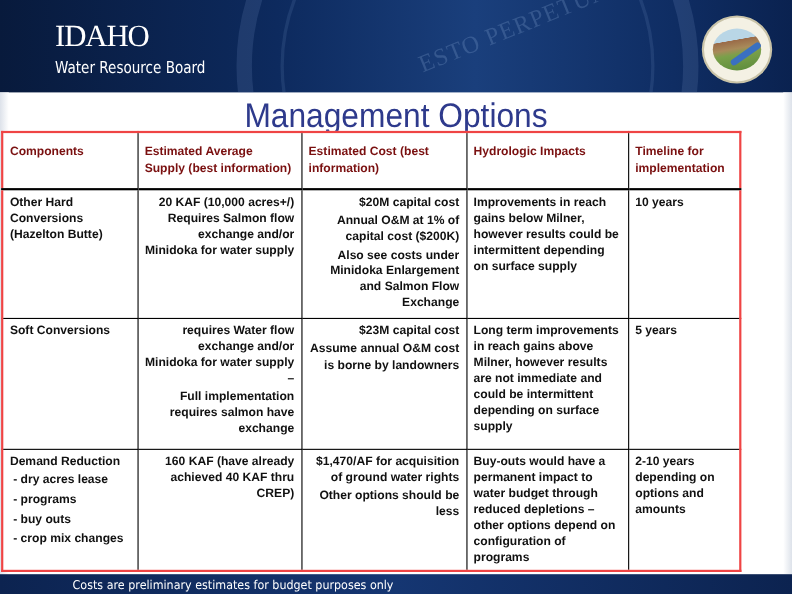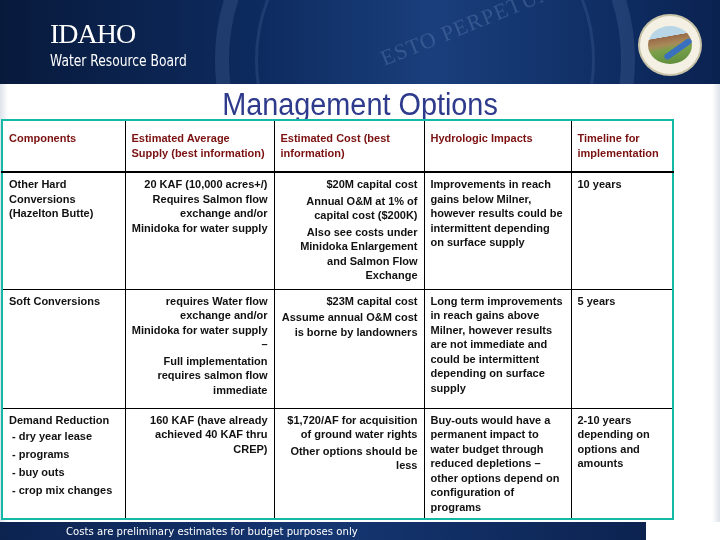--- a/index.html
+++ b/index.html
@@ -61,21 +61,21 @@
     .content-edge.right { right: 0; background: linear-gradient(270deg, #dde2ea, #ffffff); }
     .slide-title {
       position: absolute; left: 0; width: 720px; top: 87px;
       text-align: center; color: #2e3a8c;
       font-family: "Liberation Sans", sans-serif; font-size: 31px; line-height: 36px;
       transform: scaleX(0.93);
     }
     table.options {
       position: absolute; left: 1px; top: 119px; width: 582px;
       border-collapse: collapse; table-layout: fixed;
-      border: 2px solid #14b8a6;
+      border: 2px solid #ef4444;
       background: #fff;
     }
     table.options th, table.options td {
       border: 1px solid #000; vertical-align: top; text-align: left;
       padding: 7px 6px 4px 6px;
       font-size: 11px; line-height: 14.5px; font-weight: bold;
       color: #111;
     }
     table.options th {
       color: #7a1010; height: 36px; padding-top: 10px;
@@ -86,21 +86,21 @@
     .c1 { width: 123px; }
     .c2 { width: 149px; }
     .c3 { width: 150px; }
     .c4 { width: 147px; }
     .c5 { width: 102px; }
     .row1 td { height: 102px; }
     .row2 td { height: 110px; }
     .row3 td { height: 96px; }
     .sub-item { display: block; font-weight: bold; padding-left: 3px; line-height: 18px; }
     .footer {
-      position: absolute; left: 0; top: 522px; width: 646px; height: 18px;
+      position: absolute; left: 0; top: 522px; width: 720px; height: 18px;
       background: linear-gradient(90deg, #0c2350 0%, #153672 50%, #0c2350 100%);
     }
     .footer-text {
       position: absolute; left: 66px; top: 3px;
       color: #ffffff; font-family: "DejaVu Sans", sans-serif; font-size: 11px;
       line-height: 13px; transform: scaleX(0.92); transform-origin: left center;
       white-space: nowrap;
     }
   </style>
 </head>
@@ -151,42 +151,42 @@
         <p>Annual O&amp;M at 1% of capital cost ($200K)</p>
         <p>Also see costs under Minidoka Enlargement and Salmon Flow Exchange</p>
       </td>
       <td>Improvements in reach gains below Milner, however results could be intermittent depending on surface supply</td>
       <td>10 years</td>
     </tr>
     <tr class="row2">
       <td>Soft Conversions</td>
       <td>
         <p>requires Water flow exchange and/or Minidoka for water supply –</p>
-        <p>Full implementation requires salmon flow immediate</p>
+        <p>Full implementation requires salmon have exchange</p>
       </td>
       <td>
         <p>$23M capital cost</p>
         <p>Assume annual O&amp;M cost is borne by landowners</p>
       </td>
       <td>Long term improvements in reach gains above Milner, however results are not immediate and could be intermittent depending on surface supply</td>
       <td>5 years</td>
     </tr>
     <tr class="row3">
       <td>
         <span>Demand Reduction</span>
-        <span class="sub-item">- dry year lease</span>
+        <span class="sub-item">- dry acres lease</span>
         <span class="sub-item">- programs</span>
         <span class="sub-item">- buy outs</span>
         <span class="sub-item">- crop mix changes</span>
       </td>
       <td>
         <p>160 KAF (have already achieved 40 KAF thru CREP)</p>
       </td>
       <td>
-        <p>$1,720/AF for acquisition of ground water rights</p>
+        <p>$1,470/AF for acquisition of ground water rights</p>
         <p>Other options should be less</p>
       </td>
       <td>Buy-outs would have a permanent impact to water budget through reduced depletions – other options depend on configuration of programs</td>
       <td>2-10 years depending on options and amounts</td>
     </tr>
   </tbody>
 </table>
 
 <div class="footer">
   <div class="footer-text">Costs are preliminary estimates for budget purposes only</div>

